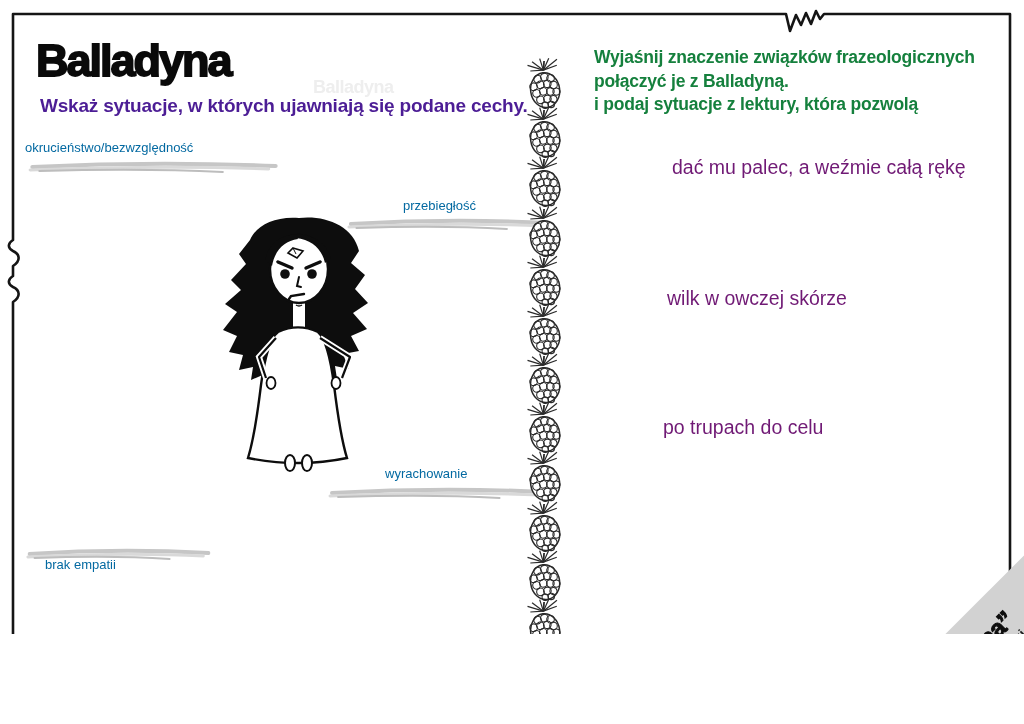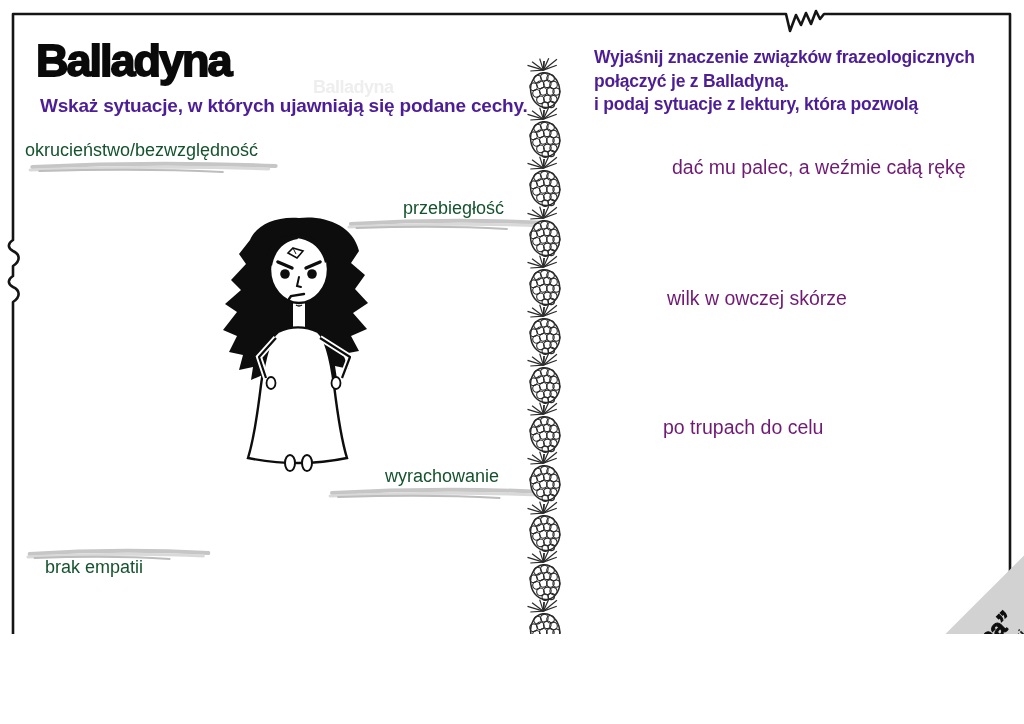--- a/index.html
+++ b/index.html
@@ -16,23 +16,23 @@
     letter-spacing:-2px;color:#0a0a0a;-webkit-text-stroke:1.8px #0a0a0a;z-index:2;
   }
   .ghost-title{
     left:313px;top:77px;font-size:18px;font-weight:bold;color:#eeeeee;z-index:2;letter-spacing:-0.5px;
   }
   .subtitle{
     left:40px;top:95px;font-size:19px;font-weight:bold;color:#4c1d95;z-index:2;letter-spacing:-0.2px;
   }
   
   .instructions{left:594px;top:46px;width:420px;z-index:2;}
-  .instructions div{font-size:17.5px;font-weight:bold;color:#4c1d95;line-height:23.5px;letter-spacing:-0.2px;}
-  
-  .trait{font-size:18px;color:#14532d;z-index:3;white-space:nowrap;}
+  .instructions div{font-size:17.5px;font-weight:bold;color:#15803d;line-height:23.5px;letter-spacing:-0.2px;}
+  
+  .trait{font-size:13px;color:#0369a1;z-index:3;white-space:nowrap;}
   .phrase{font-size:19.5px;color:#701a75;z-index:2;white-space:nowrap;}
   .swash{z-index:2;}
   
   .raspberry-col{left:524px;top:0;width:44px;height:724px;z-index:4;}
   .raspberry{position:absolute;left:0;}
   
   .signature{
     left:750px;top:686px;font-family:"DejaVu Serif",serif;font-style:italic;
     font-size:17px;color:#111;transform:rotate(-3deg);z-index:6;letter-spacing:0.5px;
   }

